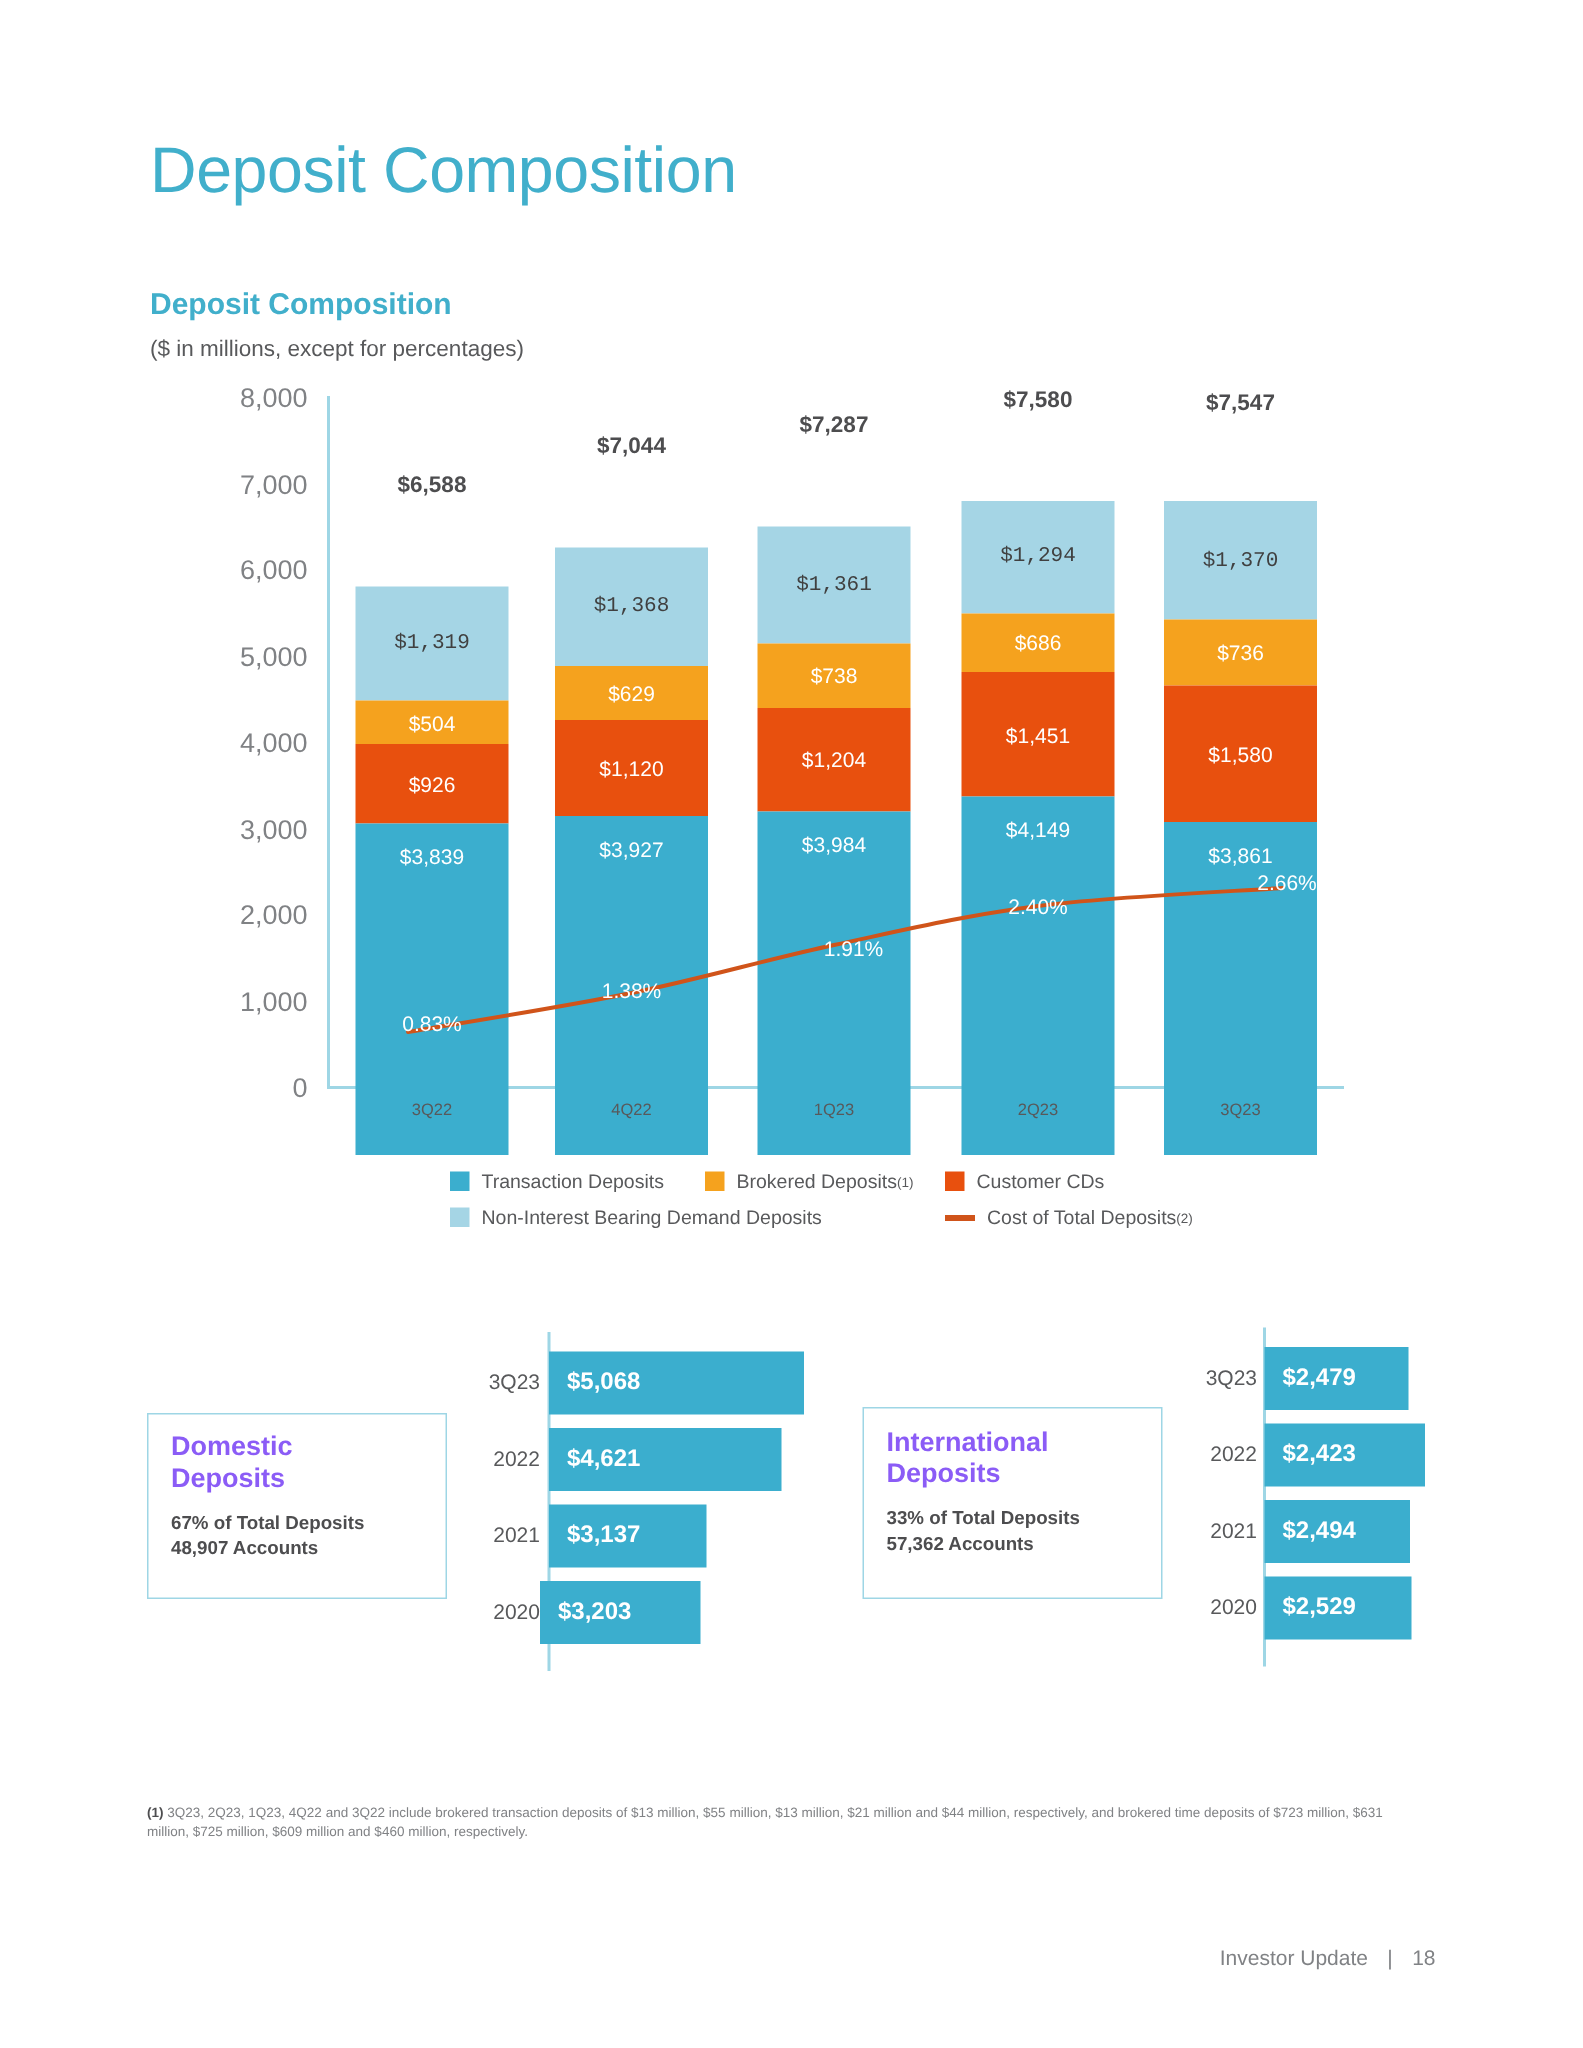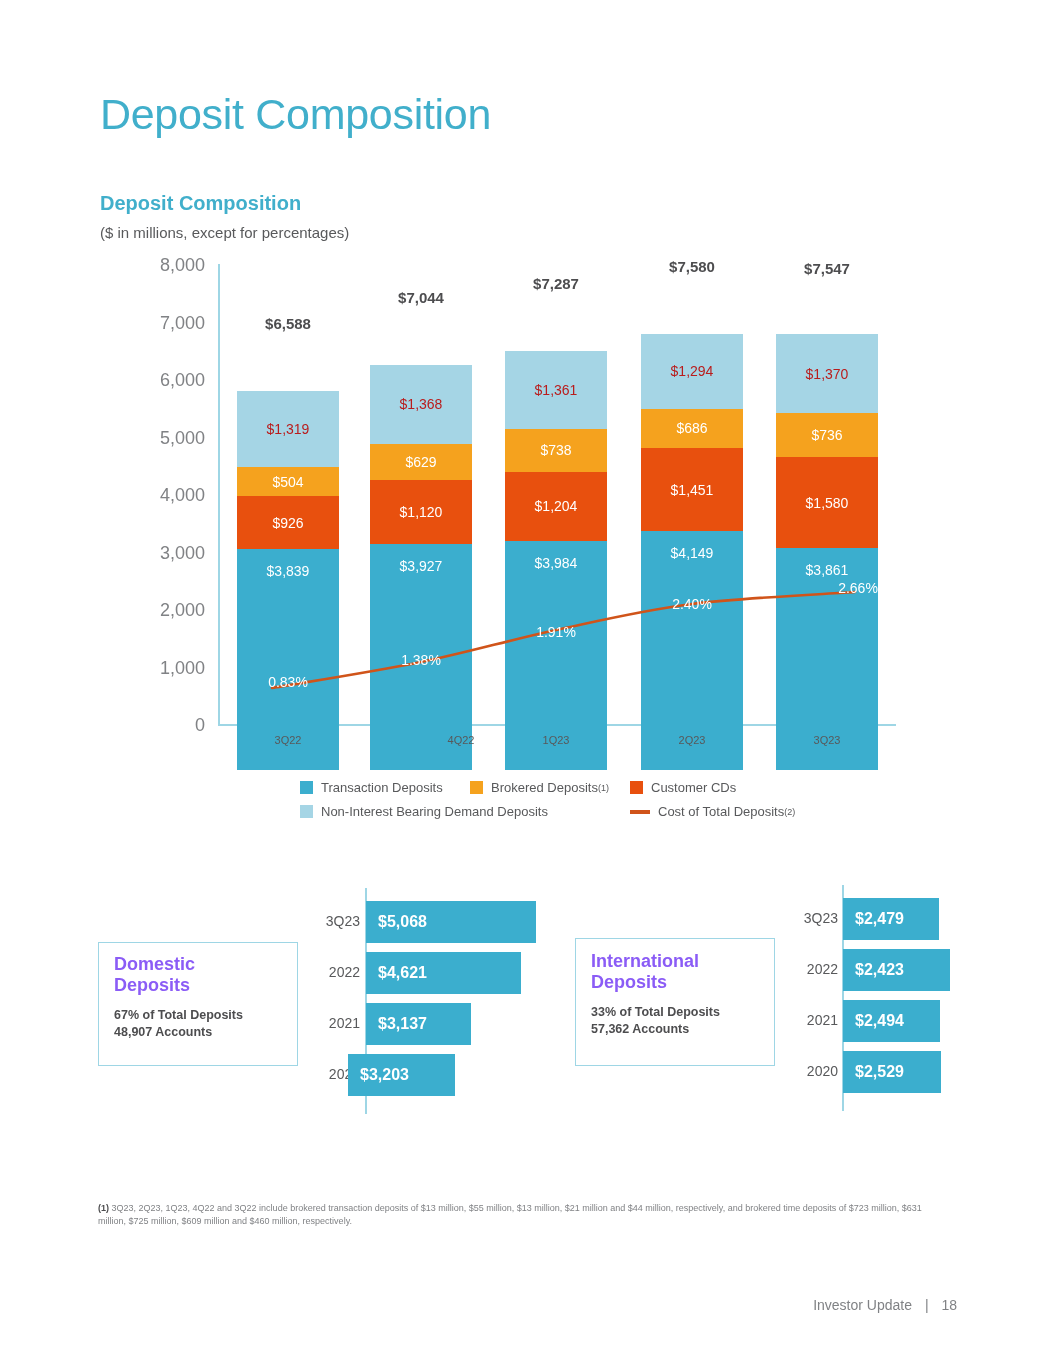--- a/index.html
+++ b/index.html
@@ -95,21 +95,21 @@
     font-size: 14px;
     white-space: nowrap;
   }
   .seg-tx  { background: #3BAECE; }
   .seg-tx .seg-label { color: #ffffff; }
   .seg-cd  { background: #E8500E; }
   .seg-cd .seg-label { color: #ffffff; }
   .seg-bk  { background: #F5A21E; }
   .seg-bk .seg-label { color: #ffffff; }
   .seg-ni  { background: #A5D5E5; }
-  .seg-ni .seg-label { color: #b91c1c; }
+  .seg-ni .seg-label { color: #404040; font-family: Liberation Mono, monospace; }
 
   .bar-total {
     position: absolute;
     text-align: center;
     font-size: 15px;
     font-weight: bold;
     color: #4d4d4f;
     white-space: nowrap;
   }
   .pct-label {
@@ -341,28 +341,28 @@
           <span class="seg-label" style="margin-top: 14px;">$3,861</span>
         </div>
       </div>
       <div class="bar-total" style="left: 776px; width: 102px; top: -1.9525px;">$7,547</div>
     </div>
   <svg id="cost-line-svg" viewBox="0 0 1055 510">
       <path d="M 272 426 C 296.8333333333333 421.6666666666667, 373.6666666666667 409.6666666666667, 421 400 C 468.3333333333333 390.3333333333333, 510.8333333333333 377.6666666666667, 556 368 C 601.1666666666666 358.3333333333333, 642.1666666666666 348.3333333333333, 692 342 C 741.8333333333334 335.6666666666667, 827.8333333333334 332, 855 330" fill="none" stroke="#D0541A" stroke-width="2.6" stroke-linecap="round"></path>
     </svg>
   <div id="x-axis-ticks">
       <div class="x-tick" style="left: 237px; width: 102px;">3Q22</div>
-      <div class="x-tick" style="left: 370px; width: 102px; padding-left: 40px;">4Q22</div>
+      <div class="x-tick" style="left: 370px; width: 102px;">4Q22</div>
       <div class="x-tick" style="left: 505px; width: 102px;">1Q23</div>
       <div class="x-tick" style="left: 641px; width: 102px;">2Q23</div>
       <div class="x-tick" style="left: 776px; width: 102px;">3Q23</div>
     </div>
 <div class="pct-label" style="left: 237px; width: 102px; top: 412px;">0.83%</div>
     <div class="pct-label" style="left: 370px; width: 102px; top: 390px;">1.38%</div>
-    <div class="pct-label" style="left: 505px; width: 102px; top: 362px;">1.91%</div>
+    <div class="pct-label" style="left: 505px; width: 102px; top: 362px; padding-left: 13px;">1.91%</div>
     <div class="pct-label" style="left: 641px; width: 102px; top: 334px;">2.40%</div>
     <div class="pct-label" style="left: 776px; width: 102px; top: 318px; padding-left: 31px;">2.66%</div>
   </div>
 
 <div id="legend">
     <div class="legend-item" style="left: 0px; top: 0px;">
       <span class="legend-swatch" style="background: rgb(59, 174, 206);"></span>
       <span class="legend-text">Transaction Deposits</span>
     </div>
     <div class="legend-item" style="left: 170px; top: 0px;">
@@ -402,21 +402,21 @@
     </div>
     <div class="hbar-row-label" style="left: 300px; top: 964px;">2022</div>
     <div class="hbar" style="left: 366px; top: 952px; height: 42px; width: 155.006px;">
       <span class="hbar-value">$4,621</span>
     </div>
     <div class="hbar-row-label" style="left: 300px; top: 1015px;">2021</div>
     <div class="hbar" style="left: 366px; top: 1003px; height: 42px; width: 105.227px;">
       <span class="hbar-value">$3,137</span>
     </div>
     <div class="hbar-row-label" style="left: 300px; top: 1066px;">2020</div>
-    <div class="hbar" style="left: 348px; top: 1054px; height: 42px; width: 107.441px;">
+    <div class="hbar" style="left: 360px; top: 1054px; height: 42px; width: 107.441px;">
       <span class="hbar-value">$3,203</span>
     </div>
   </div>
 
 <div class="panel-box" style="left:575px; top:938px; width:200px; height:128px;"></div>
 <div class="panel-title" style="left:591px; top:951px; width:180px;">
   <span>International</span><br>
   <span>Deposits</span>
 </div>
 <div class="panel-stats" style="left:591px; top:1004px; width:180px;">

